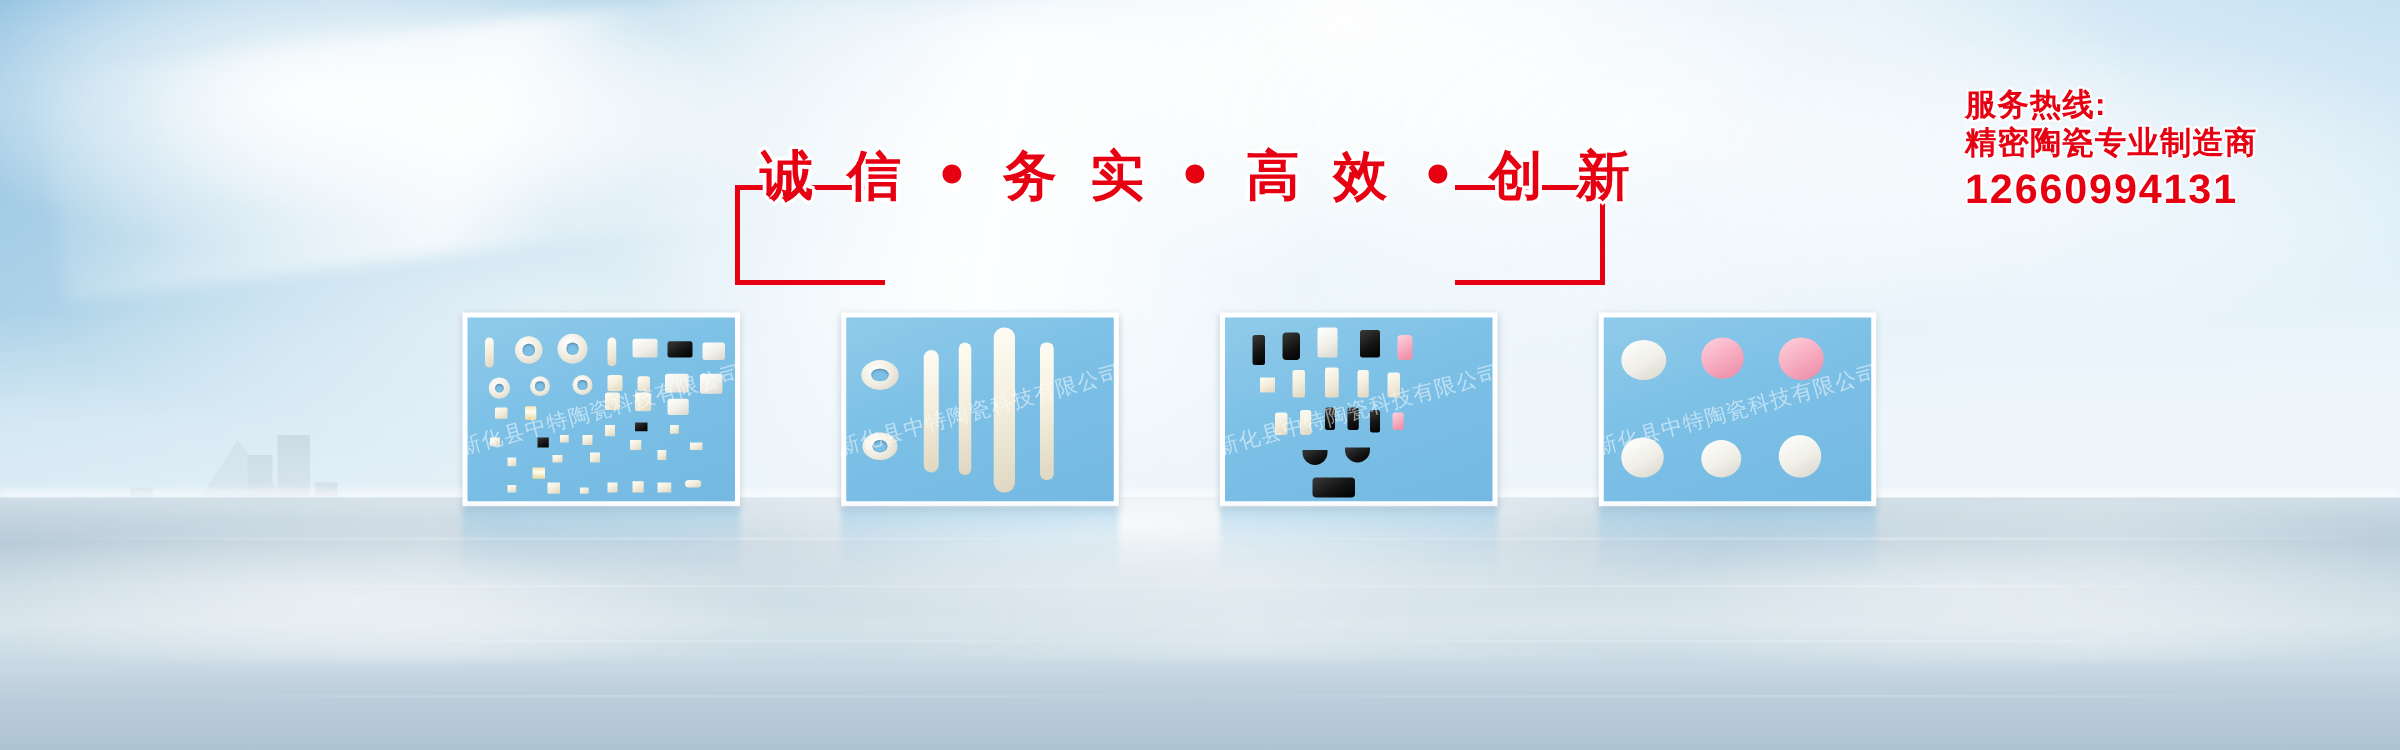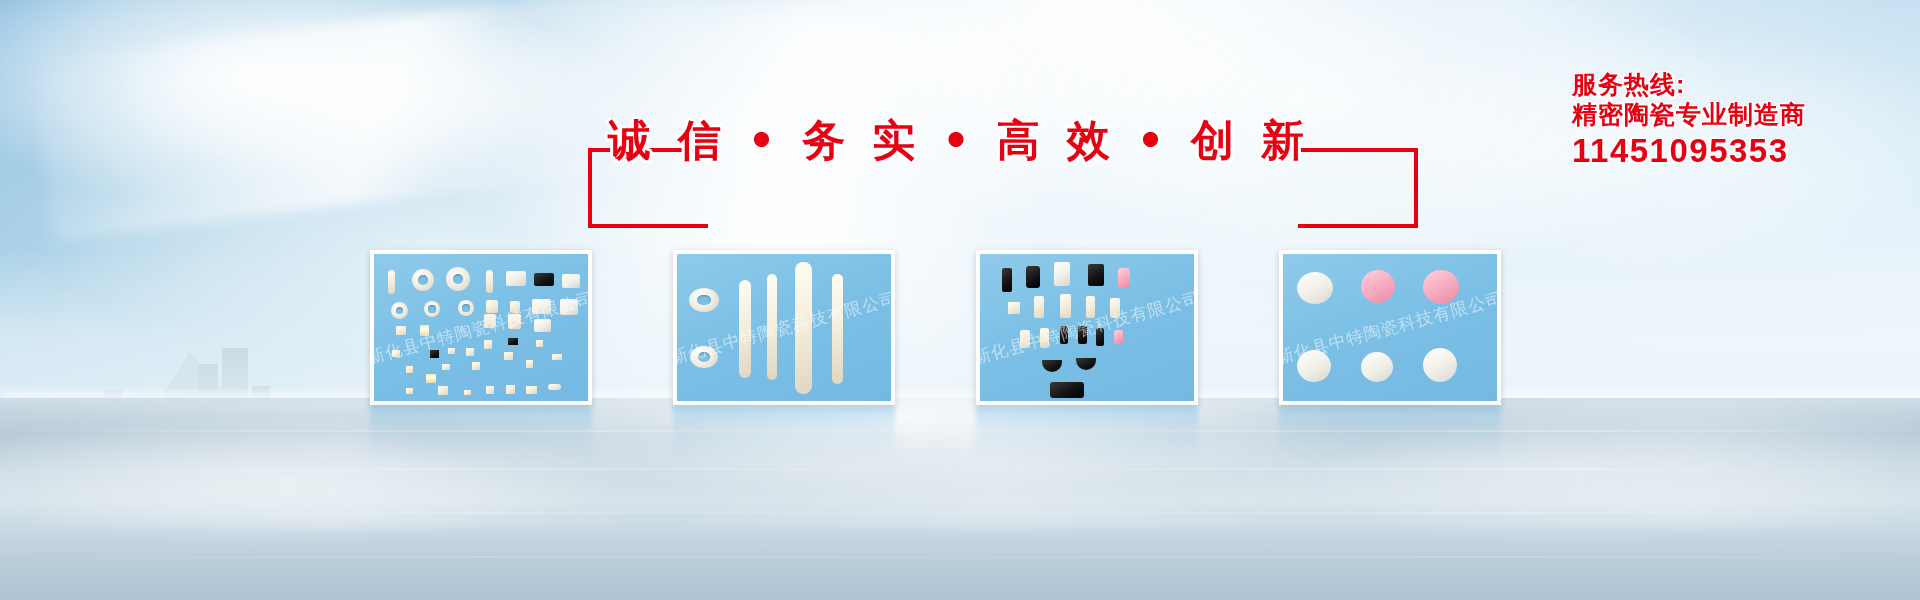--- a/index.html
+++ b/index.html
@@ -87,21 +87,21 @@
     filter:blur(3px);
   }
   .shore{
     position:absolute;left:0;top:392px;width:1920px;height:14px;
     background:linear-gradient(180deg, rgba(255,255,255,0.75) 0%, rgba(255,255,255,0.15) 100%);
     filter:blur(3px);
   }
 
   
   #slogan{
-    position:absolute;left:588px;top:148px;width:830px;height:80px;
+    position:absolute;left:588px;top:148px;width:696px;height:80px;
   }
   .brk{position:absolute;background:#e60012;}
   .brk-l-v{left:0;top:0;width:4px;height:80px;}
   .brk-l-t{left:0;top:0;width:120px;height:4px;}
   .brk-l-b{left:0;top:76px;width:120px;height:4px;}
   .brk-r-v{right:0;top:0;width:4px;height:80px;}
   .brk-r-t{right:0;top:0;width:120px;height:4px;}
   .brk-r-b{right:0;top:76px;width:120px;height:4px;}
 
   .cn-slogan{
@@ -240,21 +240,21 @@
     <div class="brk brk-l-b"></div>
     <div class="brk brk-r-v"></div>
     <div class="brk brk-r-t"></div>
     <div class="brk brk-r-b"></div>
     <div class="cn-slogan">诚 信 • 务 实 • 高 效 • 创 新</div>
   </div>
 
   <div id="contact">
     <div class="ct-line ct-hot">服务热线:</div>
     <div class="ct-line ct-tag">精密陶瓷专业制造商</div>
-    <div class="ct-line ct-tel">11451095353</div>
+    <div class="ct-line ct-tel">12660994131</div>
   </div>
 
   <div id="panels">
 
     <div class="panel p1">
       <div class="panel-inner">
         <div class="part cer rod" style="left:14px;top:16px;width:7px;height:24px;"></div>
         <div class="part ring" style="left:38px;top:15px;width:22px;height:22px;"></div>
         <div class="part ring" style="left:72px;top:13px;width:24px;height:24px;"></div>
         <div class="part cer rod" style="left:112px;top:16px;width:7px;height:23px;"></div>

